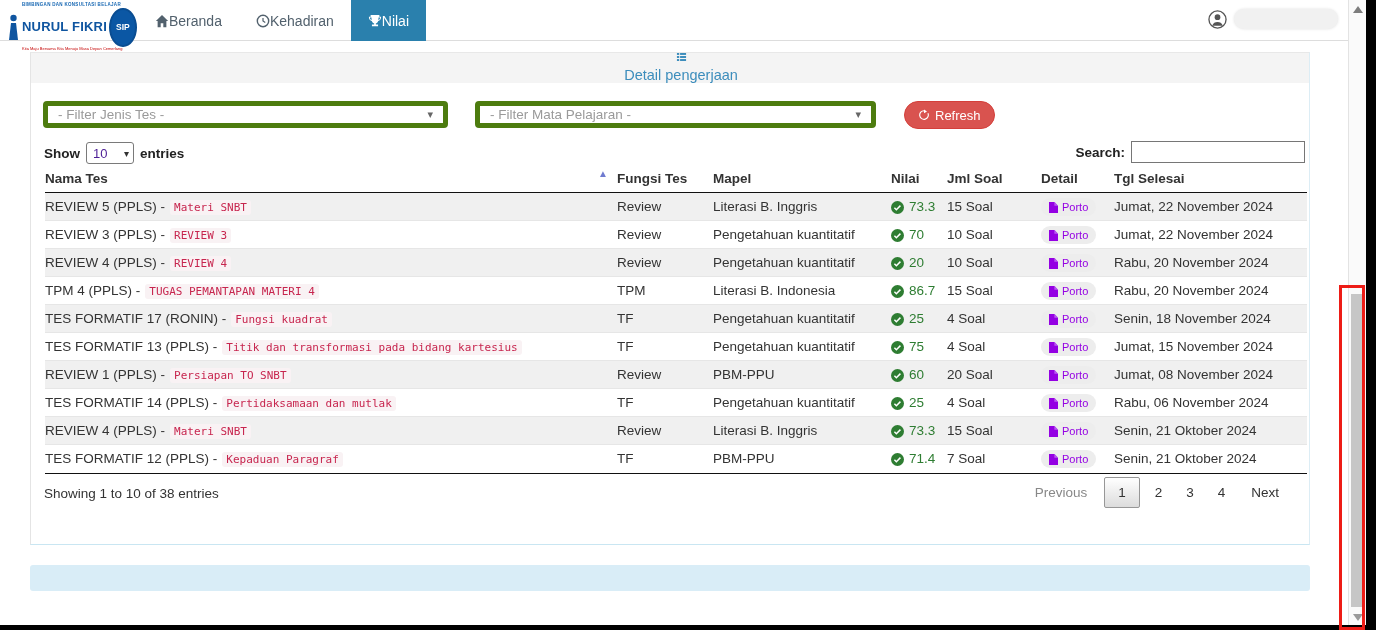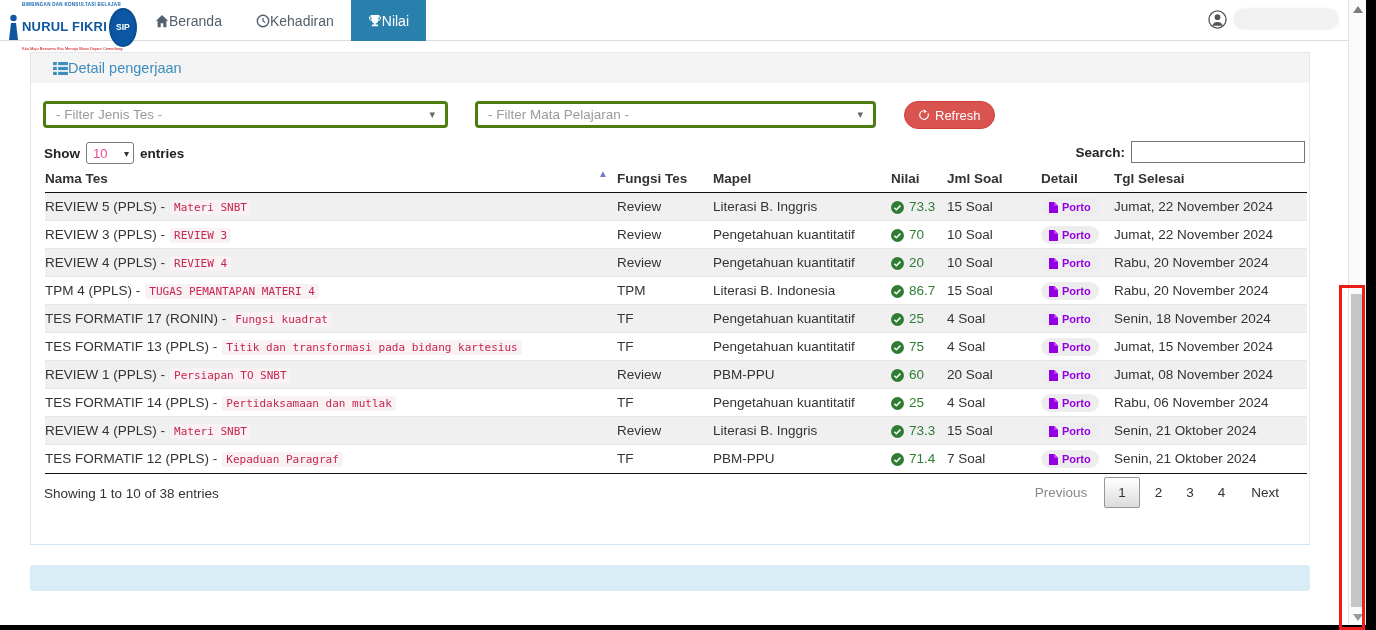--- a/index.html
+++ b/index.html
@@ -20,53 +20,53 @@
   .nav { position:absolute; left:138px; top:0; height:41px; display:flex; align-items:stretch; }
   .nav-item { display:flex; align-items:center; padding:0 17px; font-size:14px; color:#52616d; cursor:pointer; text-decoration:none; }
   .nav-item svg { display:block; }
   .nav-item.active { background:#2a80ad; color:#fff; }
   .navbar-right { position:absolute; left:1208px; top:9px; display:flex; align-items:center; gap:7px; cursor:pointer; }
   .redacted-pill { width:104px; height:20px; background:#f1f1f1; border-radius:10px; box-shadow:0 0 3px rgba(0,0,0,.12); }
 
   
   .panel { position:absolute; left:30px; top:52px; width:1280px; height:493px; background:#fff;
            border-left:1px solid #e4e4e4; border-right:1px solid #dcedf5; border-top:1px solid #e8e8e8; border-bottom:1px solid #c9e6f2; }
-  .panel-heading { position:absolute; left:0; top:0; width:100%; height:30px; background:#f4f4f4; display:flex; align-items:center; gap:0; padding-left:22px; }
+  .panel-heading { position:absolute; left:0; top:0; width:100%; height:30px; background:#f4f4f4; display:flex; align-items:center; gap:6px; padding-left:22px;flex-direction:column; }
   .panel-title { color:#3c8dbc; font-size:14.5px; }
 
   
-  .select-box { position:absolute; top:48px; height:27px; border:3px solid #4d7c0f; border-radius:4px; background:#fff; display:flex; align-items:center; padding:0 10px; font-size:13.5px; color:#9a9a9a; cursor:pointer; }
+  .select-box { position:absolute; top:48px; height:27px; border:5px solid #4d7c0f; border-radius:4px; background:#fff; display:flex; align-items:center; padding:0 10px; font-size:13.5px; color:#9a9a9a; cursor:pointer; }
   .select-box .caret { position:absolute; right:10px; color:#666; font-size:11px; }
   .select-jenis { left:12px; width:405px; }
   .select-mapel { left:444px; width:401px; }
   .btn-refresh { position:absolute; left:873px; top:48px; height:28px; padding:0 13px; background:#d9534f; border:1px solid #d43f3a; border-radius:15px; color:#fff; font-size:13px; display:flex; align-items:center; gap:5px; cursor:pointer; font-family:"Liberation Sans",sans-serif; }
 
   
   .show-group { position:absolute; left:13px; top:89px; display:flex; align-items:center; gap:6px; font-size:13.5px; font-weight:bold; color:#222; }
-  .page-length { position:relative; width:48px; height:22px; border:1px solid #7a7a7a; border-radius:3px; background:#fff; font-weight:normal; font-size:13px; color:#ec4899; display:flex; align-items:center; padding:0 6px; cursor:pointer; }
+  .page-length { position:relative; width:48px; height:22px; border:1px solid #7a7a7a; border-radius:3px; background:#fff; font-weight:normal; font-size:13px; color:#4c1d95; display:flex; align-items:center; padding:0 6px; cursor:pointer; }
   .page-length::after { content:"▾"; position:absolute; right:4px; color:#333; font-size:10px; }
   .search-group { position:absolute; right:4px; top:88px; display:flex; align-items:center; gap:6px; font-size:13.5px; font-weight:bold; color:#222; }
   .search-input { width:174px; height:22px; border:1px solid #767676; font-size:13px; padding:0 4px; outline:none; font-family:"Liberation Sans",sans-serif; }
 
   
   .table { position:absolute; left:14px; top:114px; width:1262px; font-size:13.5px; color:#333; }
   .thead { position:relative; height:26px; border-bottom:1px solid #111; font-weight:bold; }
   .thead .cell { line-height:24px; cursor:pointer; }
   .cell { position:absolute; top:0; white-space:nowrap; }
   .c0{left:0} .c1{left:572px} .c2{left:668px} .c3{left:846px} .c4{left:902px} .c5{left:996px} .c6{left:1069px}
   .sort-asc { position:absolute; left:553px; top:1px; font-size:10px; color:#6f7bd0; }
   .sort-asc::after { content:"▲"; }
   .tbody { border-bottom:1px solid #111; }
   .trow { position:relative; height:28px; border-bottom:1px solid #e6e6e6; }
   .trow:last-child { border-bottom:none; }
   .trow.odd { background:#f0f0f0; }
   .trow .cell { line-height:28px; }
   .code-chip { font-family:"DejaVu Sans Mono", monospace; font-size:11px; color:#c7254e; background:#f9f2f4; border-radius:3px; padding:1px 4px; margin-left:5px; }
   .nilai-cell { display:flex; align-items:center; gap:5px; height:28px; color:#2e7d32; }
-  .porto-btn { display:flex; align-items:center; gap:4px; height:18px; margin-top:5px; padding:0 8px; background:#ededed; border:none; border-radius:9px; color:#9400e3; font-size:11px; cursor:pointer; font-family:"Liberation Sans",sans-serif;font-weight:bold; }
+  .porto-btn { display:flex; align-items:center; gap:4px; height:18px; margin-top:5px; padding:0 8px; background:#ededed; border:none; border-radius:9px; color:#9400e3; font-size:11px; cursor:pointer; font-family:"Liberation Sans",sans-serif; }
 
   
   .table-info { position:absolute; left:13px; top:433px; font-size:13.5px; color:#333; }
   .pagination { position:absolute; right:16px; top:424px; display:flex; align-items:center; font-size:13.5px; }
   .page-prev { color:#888; padding:8px 14px; cursor:pointer; }
   .page-num { color:#333; padding:8px 12px; cursor:pointer; }
   .page-num.active { border:1px solid #979797; border-radius:2px; background:linear-gradient(#ffffff,#dcdcdc); padding:7px 13px; margin:0 3px; }
   .page-next { color:#333; padding:8px 14px; cursor:pointer; }
 
   

